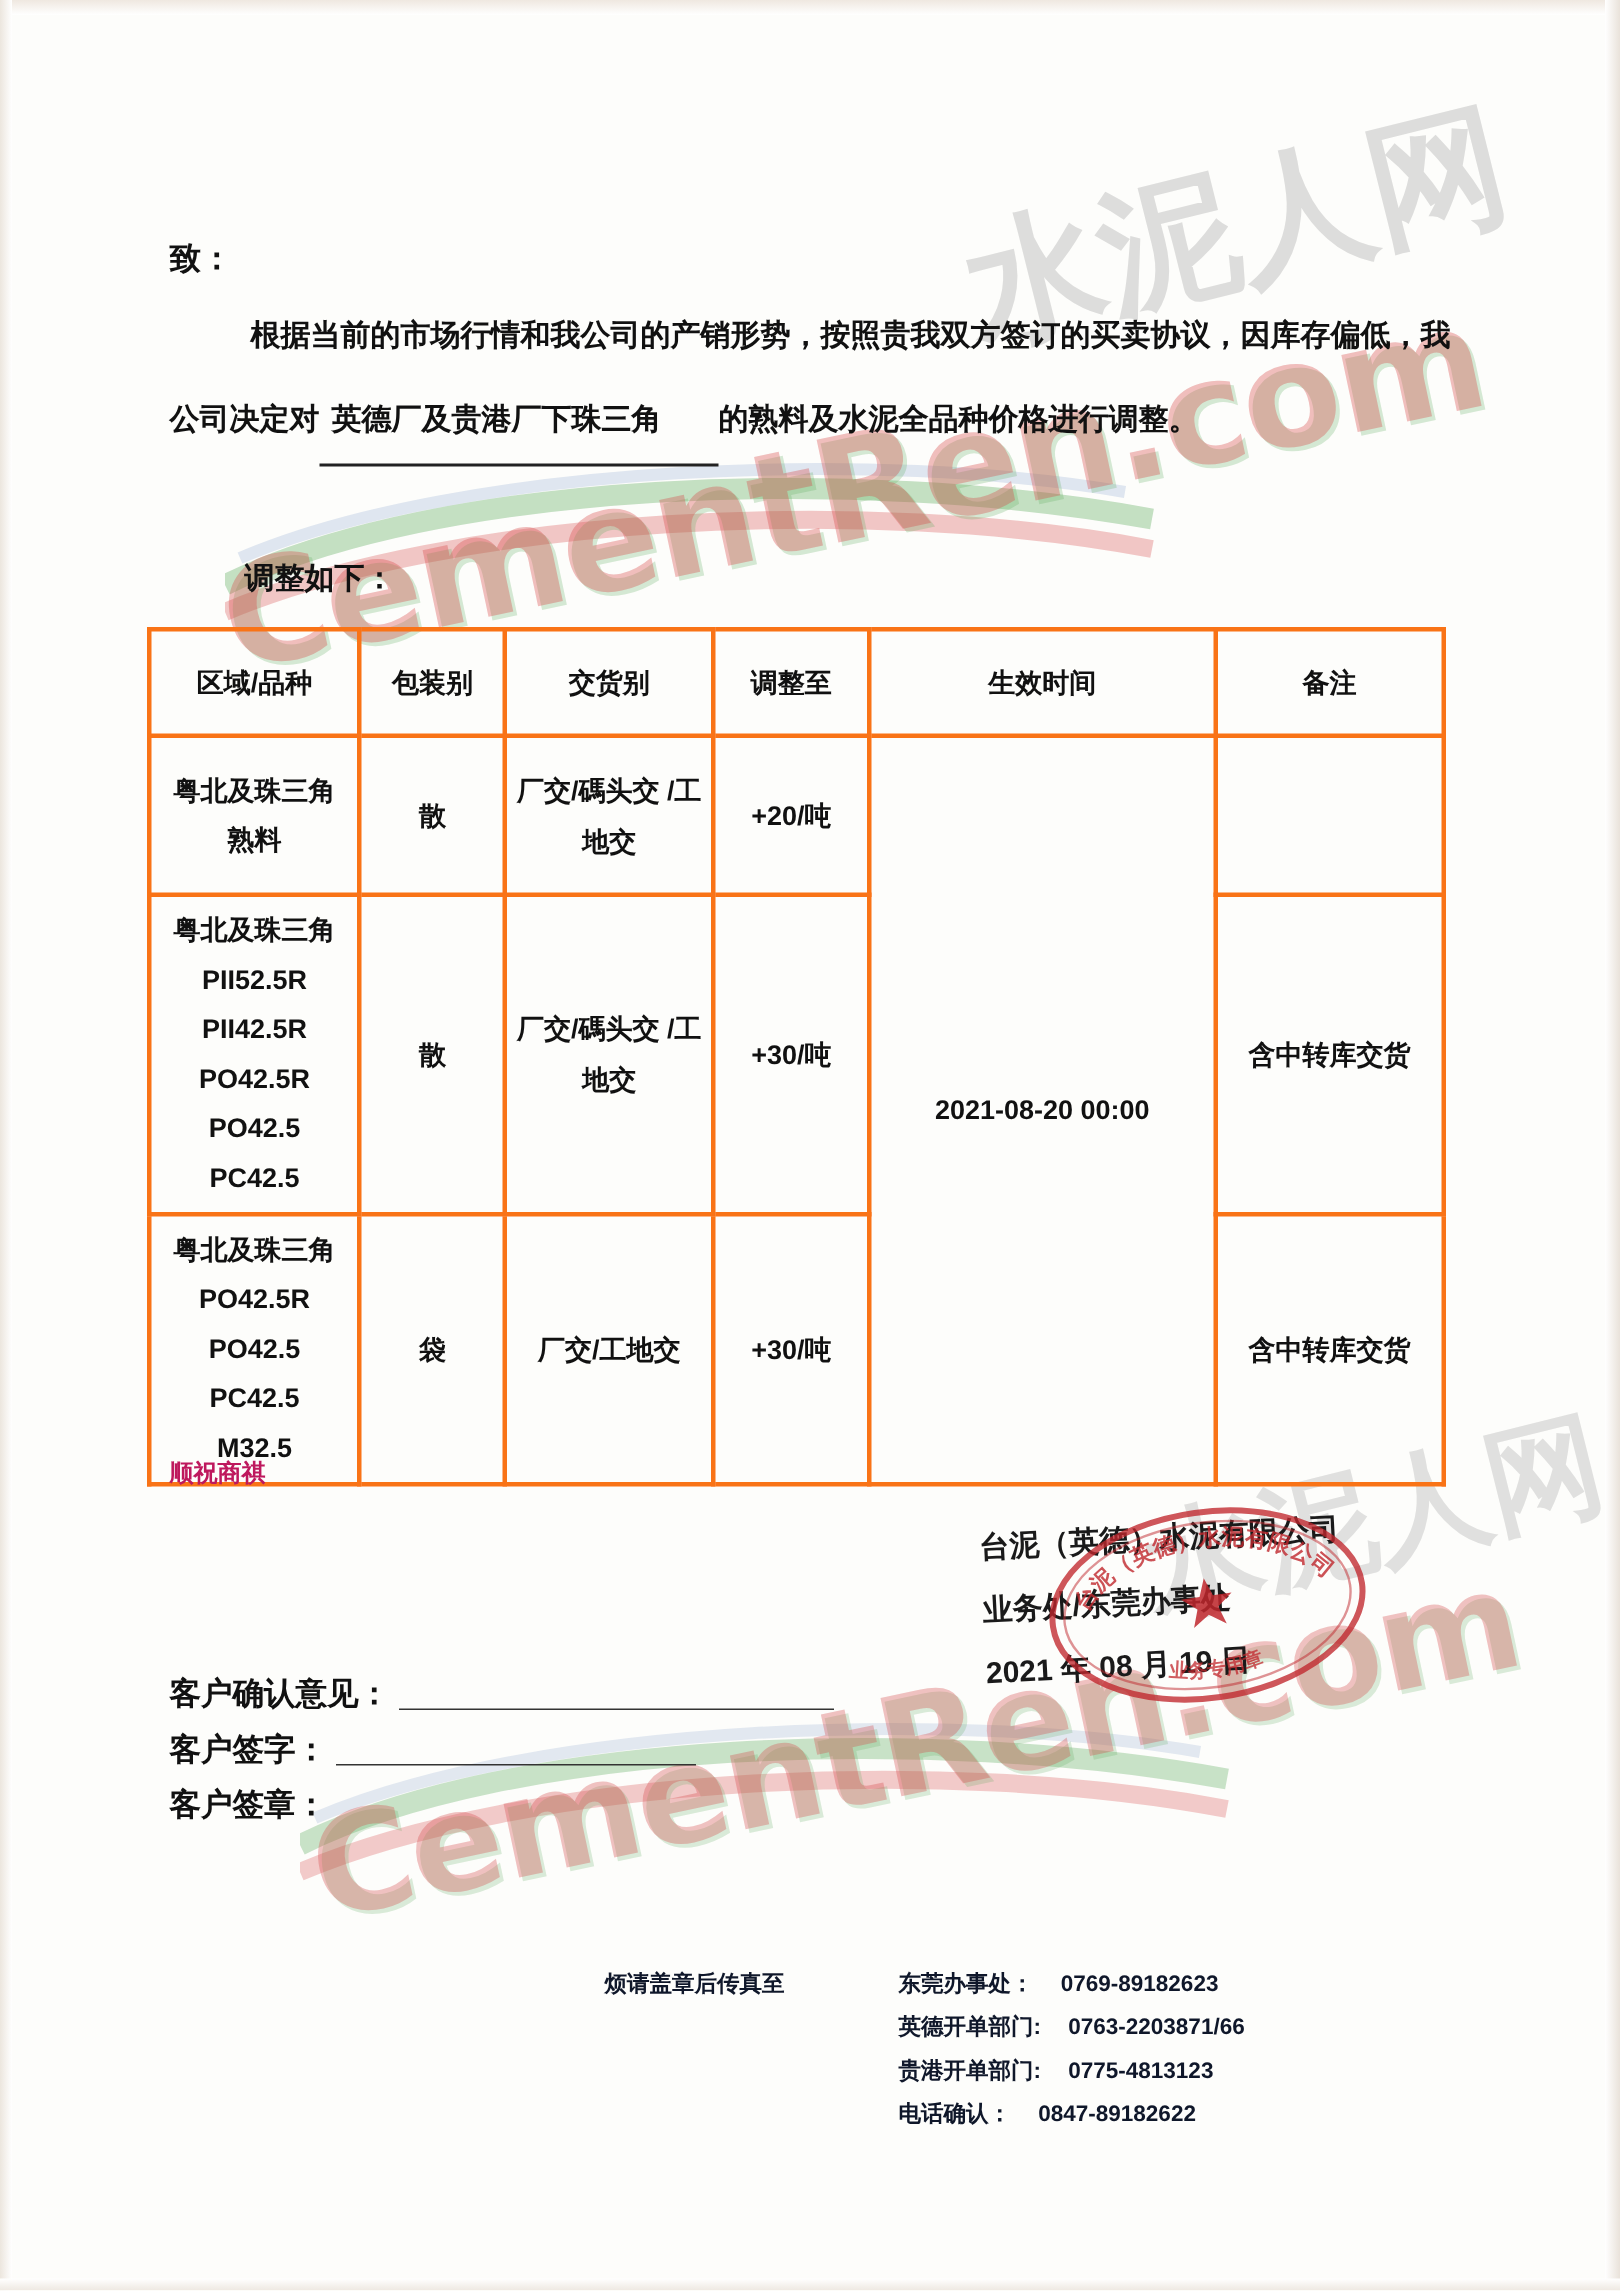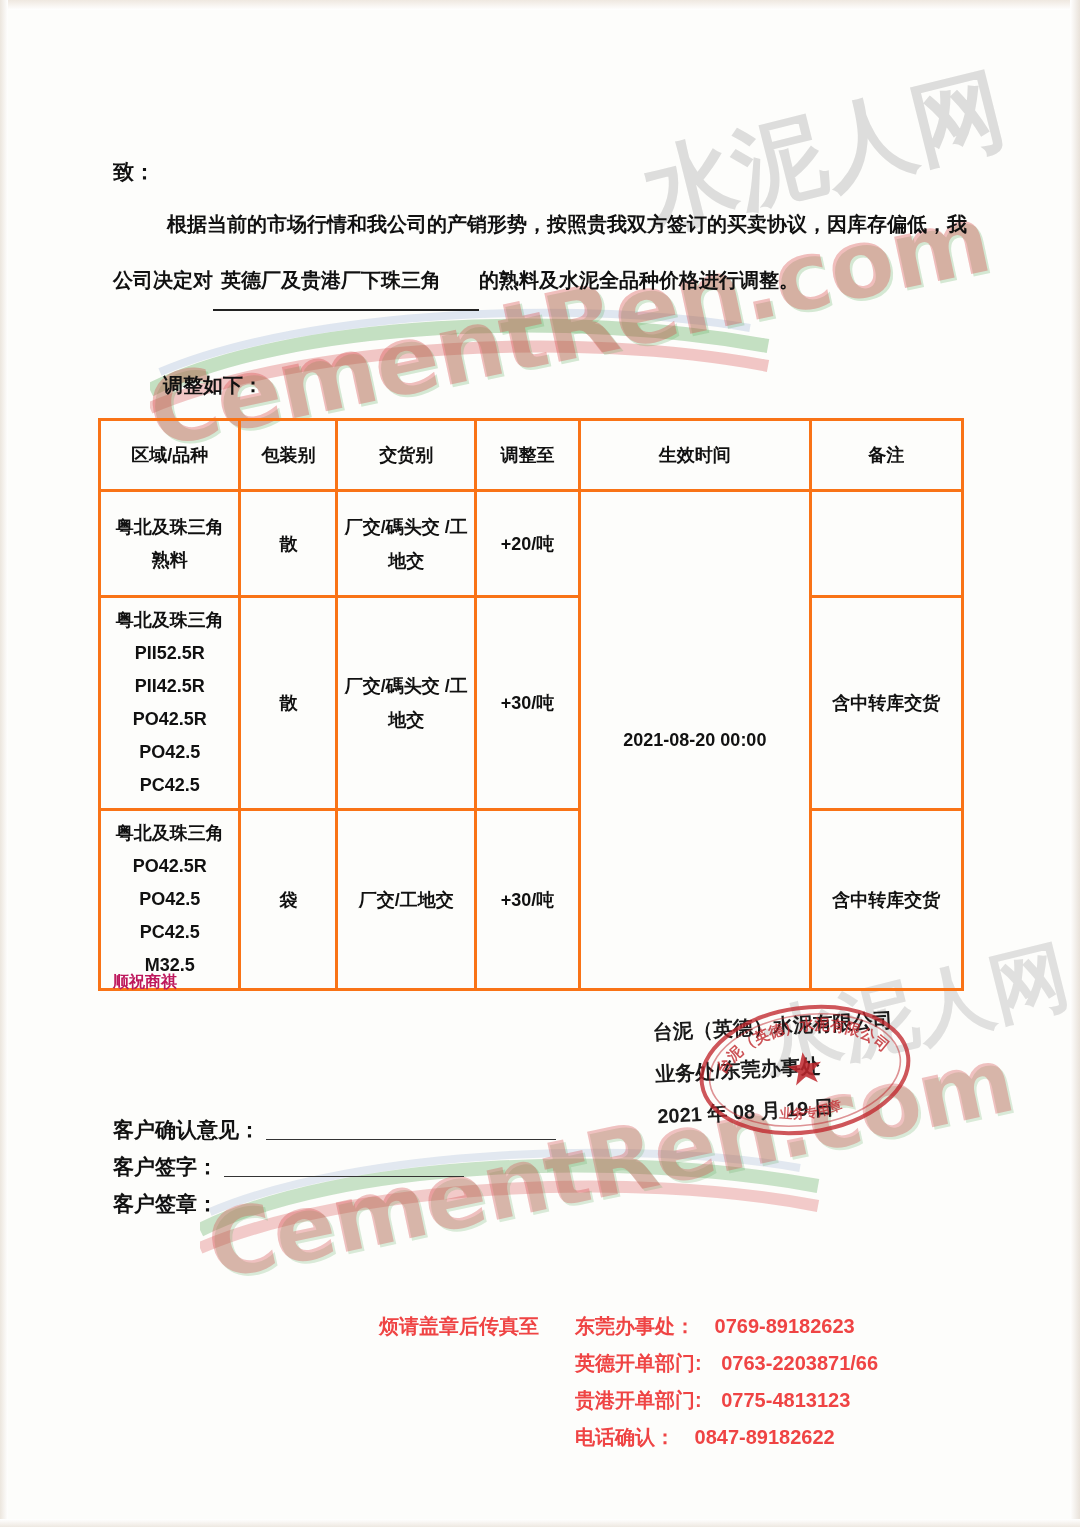--- a/index.html
+++ b/index.html
@@ -228,25 +228,25 @@
   .cf-line-short {
     display: inline-block;
     width: 240px;
     border-bottom: 1.5px solid #333;
     margin-left: 6px;
     height: 26px;
   }
 
   .fax-block {
     position: absolute;
-    left: 379px;
+    left: 403px;
     top: 1313px;
-    font-size: 20px;
-    font-weight: bold;
-    color: #ef4444;
+    font-size: 15px;
+    font-weight: bold;
+    color: #0f172a;
   }
   .fax-grid {
     display: grid;
     grid-template-columns: 196px auto;
     row-gap: 10px;
   }
   .fax-lead { white-space: nowrap; }
   .fax-label { white-space: nowrap; }
   .fax-val { white-space: nowrap; padding-left: 14px; }
 </style>

